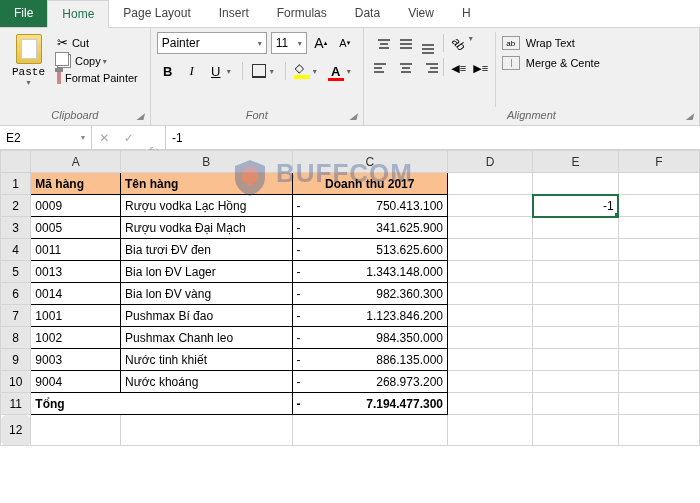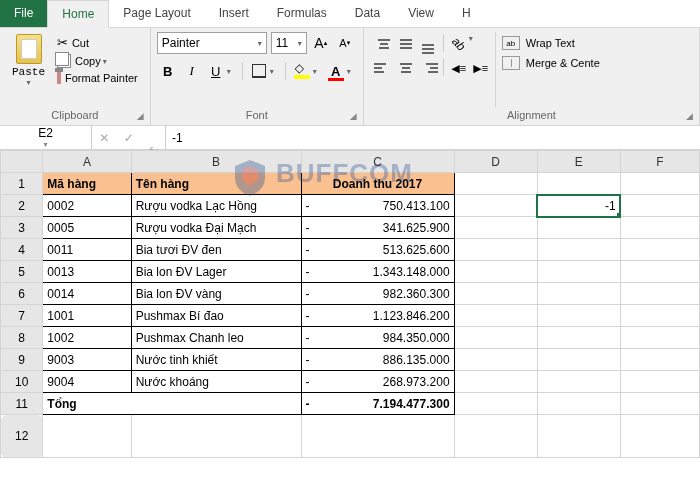--- a/index.html
+++ b/index.html
@@ -8,21 +8,21 @@
 
 .tabs { display: flex; background: #fff; height: 28px; border-bottom: 1px solid #d4d4d4; }
 .tab { padding: 6px 14px; color: #444; cursor: pointer; font-size: 12px; }
 .tab.file { background: #217346; color: #fff; }
 .tab.active { background: #f0f0f0; border: 1px solid #d4d4d4; border-bottom: 1px solid #f0f0f0; margin-bottom: -1px; color: #217346; font-weight: 500; }
 
 
 .ribbon { display: flex; background: #f0f0f0; height: 98px; border-bottom: 1px solid #d4d4d4; }
 .group { display: flex; flex-direction: column; border-right: 1px solid #d4d4d4; padding: 4px 6px 2px 6px; }
 .group-body { flex: 1; display: flex; }
-.group-label { text-align: center; font-size: 11px; color: #666; padding: 2px 0; position: relative; }
+.group-label { text-align: center; font-size: 11px; color: #666; padding: 2px 0; position: relative; font-style: italic; }
 .group-label .launcher { position: absolute; right: 0; bottom: 2px; font-size: 9px; color: #888; cursor: pointer; }
 
 
 .paste-big { display: flex; flex-direction: column; align-items: center; padding: 2px 6px; cursor: pointer; }
 .paste-icon { width: 26px; height: 30px; background: linear-gradient(#f7e08a,#e8c24a); border: 1px solid #b89a2a; border-radius: 2px; position: relative; margin-bottom: 2px; }
 .paste-icon::before { content: ""; position: absolute; top: 4px; left: 4px; right: 4px; bottom: 4px; background: #fff; border: 1px solid #ccc; }
 .paste-label { font-size: 11px; font-family: Liberation Mono, monospace; }
 .paste-arrow { font-size: 8px; color: #666; }
 .clip-sub { display: flex; flex-direction: column; gap: 2px; padding: 2px 4px; }
 .clip-item { display: flex; align-items: center; gap: 4px; cursor: pointer; font-size: 11px; padding: 1px 2px; }
@@ -65,21 +65,21 @@
 .orient { width: 20px; height: 20px; display: flex; align-items: center; justify-content: center; cursor: pointer; font-style: italic; }
 .indent { width: 20px; height: 20px; display: flex; align-items: center; justify-content: center; cursor: pointer; font-size: 11px; }
 .align-col2 { display: flex; flex-direction: column; gap: 6px; padding: 4px 6px; border-left: 1px solid #d4d4d4; }
 .wrap-item, .merge-item { display: flex; align-items: center; gap: 6px; cursor: pointer; font-size: 11px; }
 .wrap-ic { width: 18px; height: 14px; border: 1px solid #999; position: relative; font-size: 8px; display: flex; align-items: center; justify-content: center; }
 .merge-ic { width: 18px; height: 14px; border: 1px solid #999; position: relative; }
 .merge-ic::before { content: ""; position: absolute; left: 50%; top: 2px; bottom: 2px; width: 1px; background: #999; }
 
 
 .formula-bar { display: flex; height: 24px; border-bottom: 1px solid #d4d4d4; align-items: stretch; }
-.name-box { width: 92px; border-right: 1px solid #ccc; display: flex; align-items: center; padding: 0 6px; background: #fff; justify-content: space-between; font-size: 12px; flex-direction: column; }
+.name-box { width: 92px; border-right: 1px solid #ccc; display: flex; align-items: center; padding: 0 6px; background: #fff; justify-content: space-between; font-size: 12px; }
 .name-dd { font-size: 8px; color: #888; }
 .fb-icons { width: 74px; display: flex; align-items: center; justify-content: space-around; color: #aaa; border-right: 1px solid #ccc; }
 .fx { font-style: italic; font-size: 12px; margin-top: 28px; }
 .fb-input { flex: 1; padding: 0 6px; display: flex; align-items: center; font-size: 12px; }
 
 
 .watermark { position: absolute; top: 158px; left: 230px; font-size: 26px; font-weight: 800; color: rgba(42,78,140,0.35); letter-spacing: 1px; display: flex; pointer-events: none; z-index: 5; }
 .wm-shield { width: 40px; height: 40px; margin-right: 6px; opacity: 0.35; }
 
 
@@ -104,21 +104,21 @@
 .num-cell { text-align: right; }
 .total-row td.db { font-weight: bold; }
 .total-label { }
 .dash { float: left; }
 
 
 .sel { outline: 2px solid #217346; outline-offset: -1px; position: relative; }
 .sel::after { content: ""; position: absolute; right: -3px; bottom: -3px; width: 6px; height: 6px; background: #217346; }
 
 
-.row-partial td { height: 10px !important; padding: 14px !important; border-radius: 6px; }
+.row-partial td { height: 10px !important; padding: 8px !important; border-radius: 6px; }
 </style>
 </head>
 <body>
 
 <div class="tabs">
   <div class="tab file">File</div>
   <div class="tab active">Home</div>
   <div class="tab">Page Layout</div>
   <div class="tab">Insert</div>
   <div class="tab">Formulas</div>
@@ -317,21 +317,21 @@
     <td class="rowhdr">1</td>
     <td class="db hdr-cell">Mã hàng</td>
     <td class="db hdr-cell">Tên hàng</td>
     <td class="db hdr-cell center">Doanh thu 2017</td>
     <td></td>
     <td></td>
     <td></td>
   </tr>
   <tr>
     <td class="rowhdr">2</td>
-    <td class="db">0002</td>
+    <td class="db">0009</td>
     <td class="db name-cell">Rượu vodka Lạc Hồng</td>
     <td class="db num-cell"><span class="dash">-</span><span>750.413.100</span></td>
     <td></td>
     <td class="sel num-cell">-1</td>
     <td></td>
   </tr>
   <tr>
     <td class="rowhdr">3</td>
     <td class="db">0005</td>
     <td class="db name-cell">Rượu vodka Đại Mạch</td>

